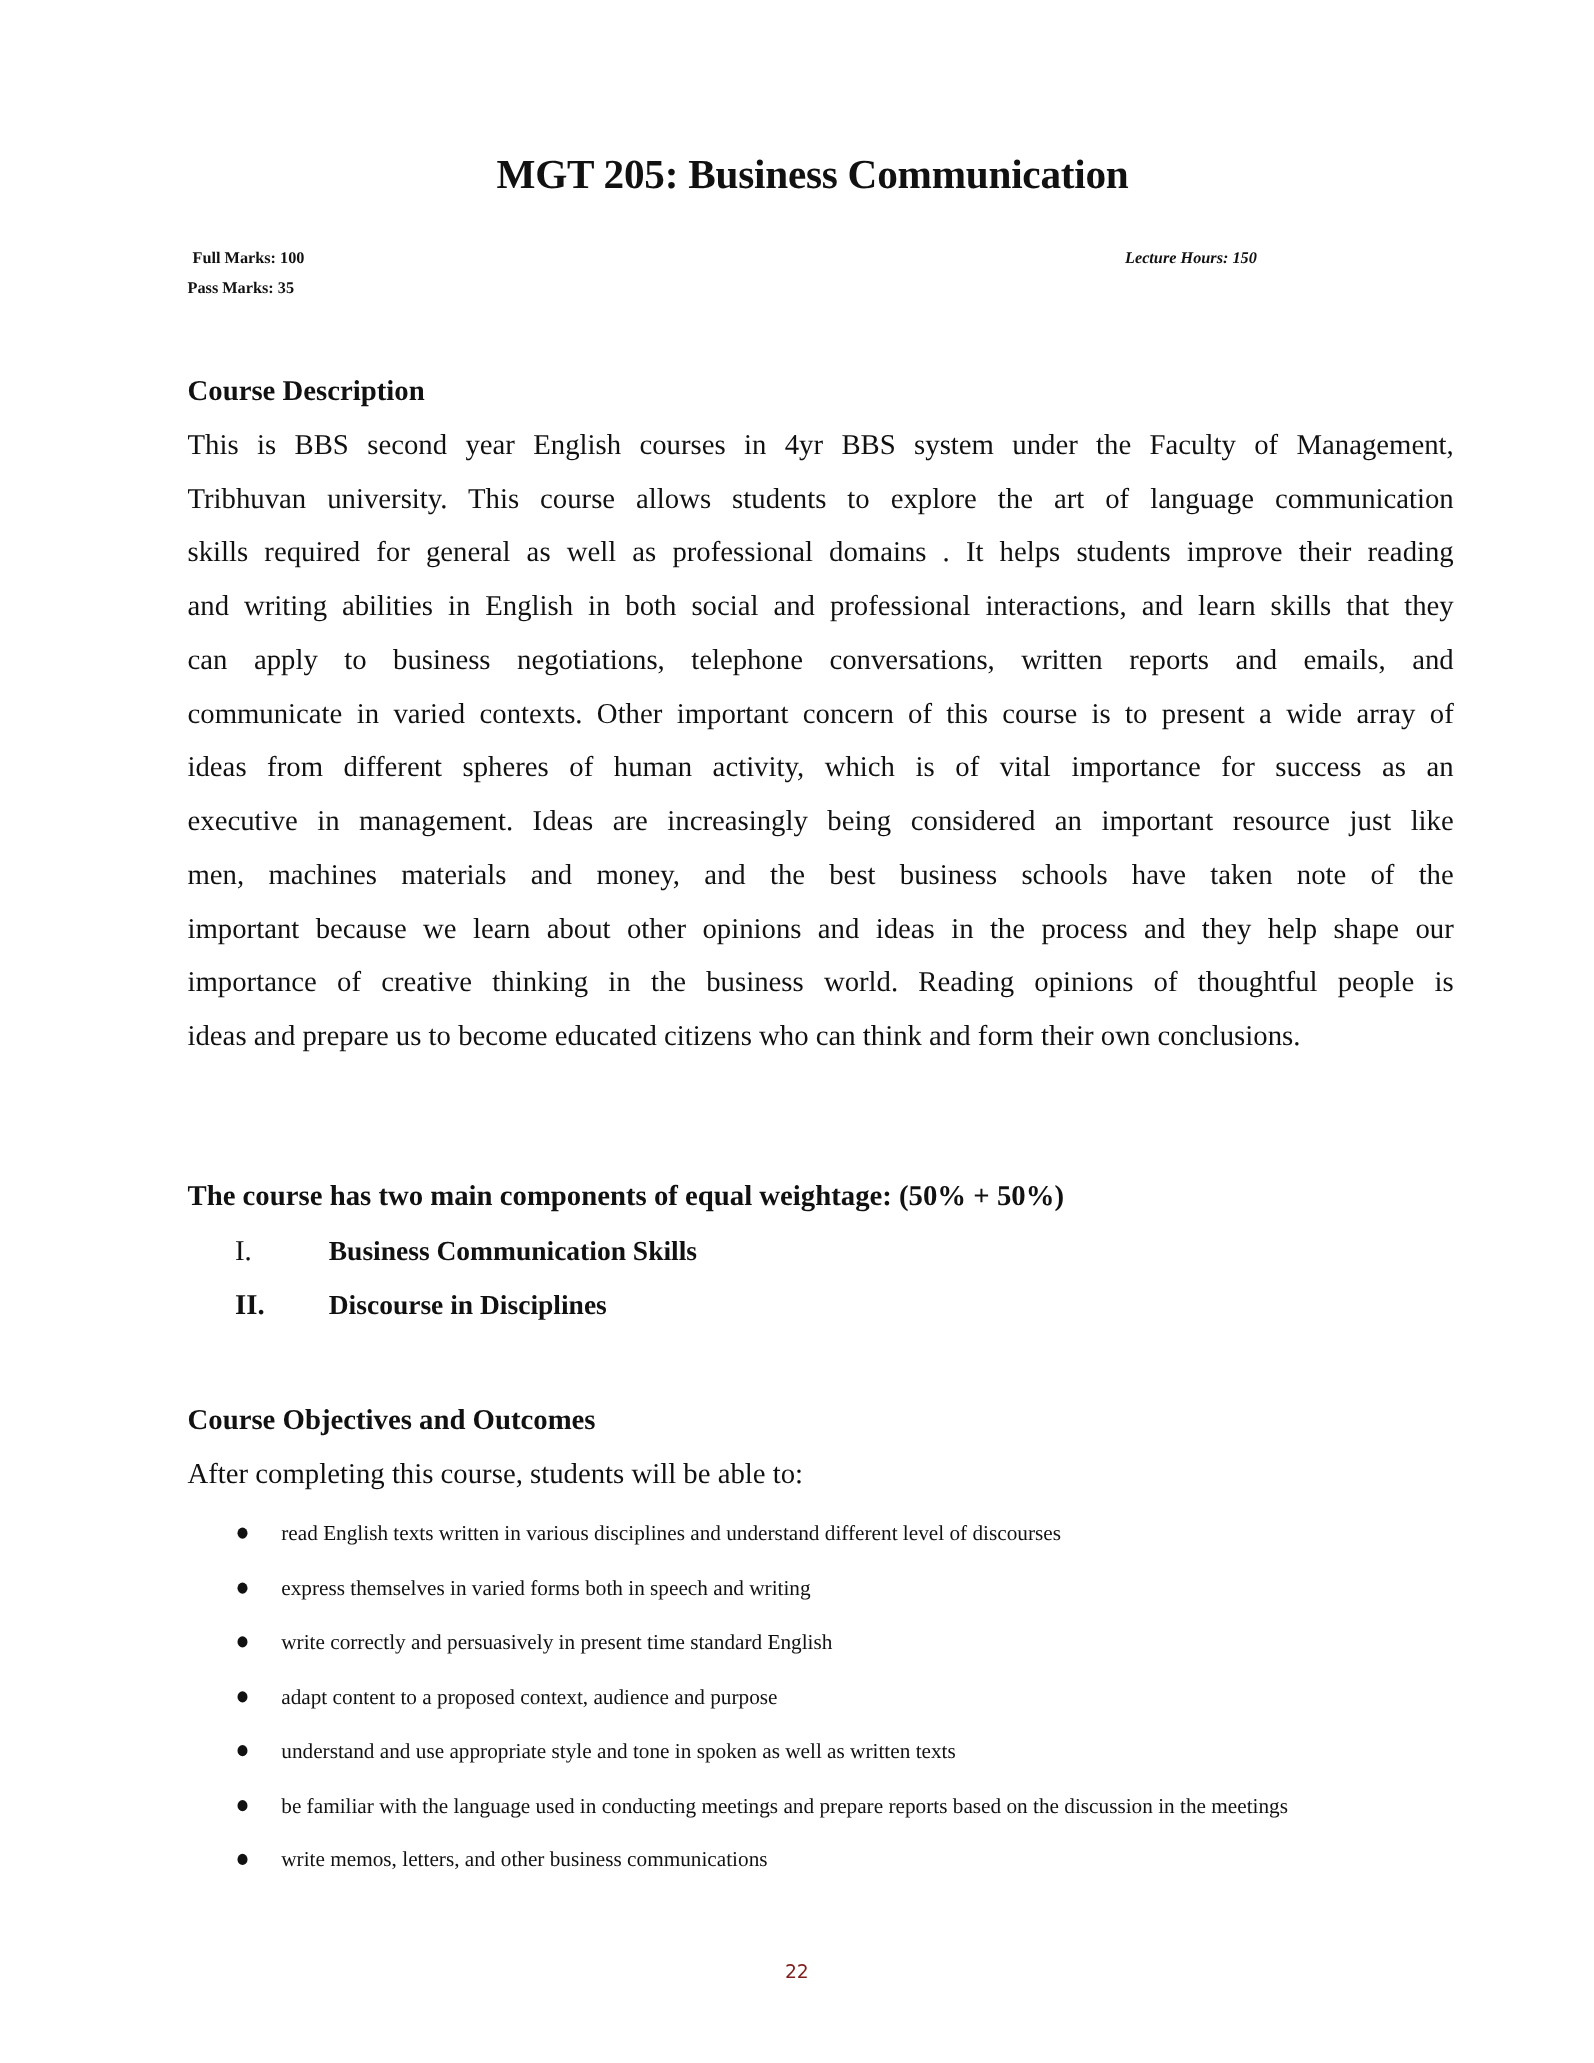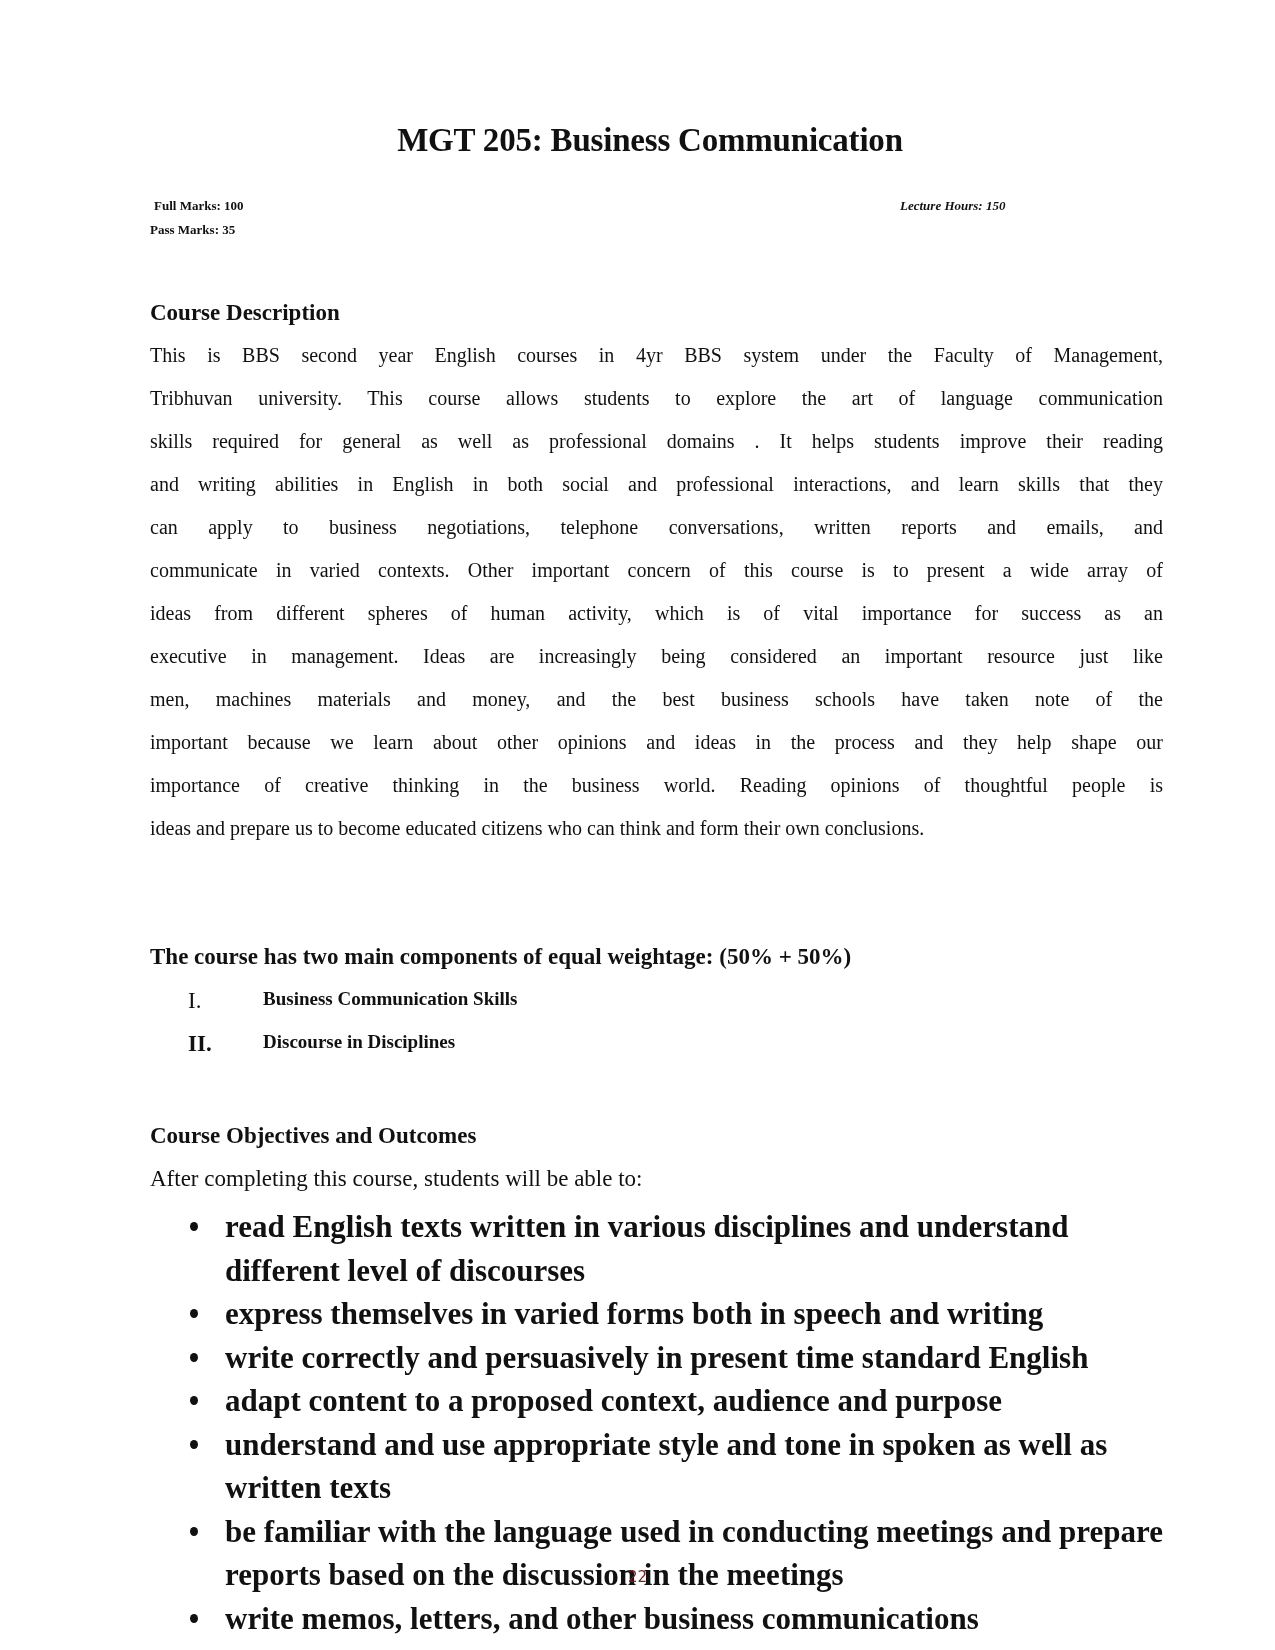--- a/index.html
+++ b/index.html
@@ -10,31 +10,31 @@
     .abs { position: absolute; white-space: nowrap; }
     .title {
       left: 0; width: 1300px; text-align: center; top: 122px;
       font-size: 33px; font-weight: bold; letter-spacing: -0.2px;
     }
     .meta { font-size: 13px; font-weight: bold; }
     .meta-italic { font-style: italic; }
     .heading { font-size: 23px; font-weight: bold; text-align: center; }
     .body-text {
       position: absolute; left: 150px; width: 1013px; top: 334px;
-      font-size: 20px; line-height: 43px; text-align: justify;
+      font-size: 23px; line-height: 43px; text-align: justify;
       text-align-last: left;
     }
     .body-text .line { display: block; text-align: justify; text-align-last: justify; height: 43px; }
     .body-text .line.last { text-align-last: left; }
     .comp-num { font-size: 23px; }
     .comp-num.bold { font-weight: bold; }
-    .comp-label { font-size: 19px; font-weight: bold; }
+    .comp-label { font-size: 22px; font-weight: bold; }
     .plain { font-size: 23px; }
     .bullet-list { position: absolute; left: 150px; top: 1205px; width: 1013px; list-style: none; margin: 0; padding: 0; }
-    .bullet-item { position: relative; font-size: 31px; line-height: 43.5px; padding-left: 75px; font-weight: bold; }
+    .bullet-item { position: relative; font-size: 17px; line-height: 43.5px; padding-left: 75px; }
     .bullet-dot {
       position: absolute; left: 40px; top: 17px; width: 8px; height: 9px;
       background: #111; border-radius: 50%;
     }
     .bullet-text { display: block; }
     .page-number {
       left: 0; width: 1275px; text-align: center; top: 1568px;
       font-family: "DejaVu Sans", sans-serif; font-size: 15px; color: #7f1d1d;
     }
   </style>

